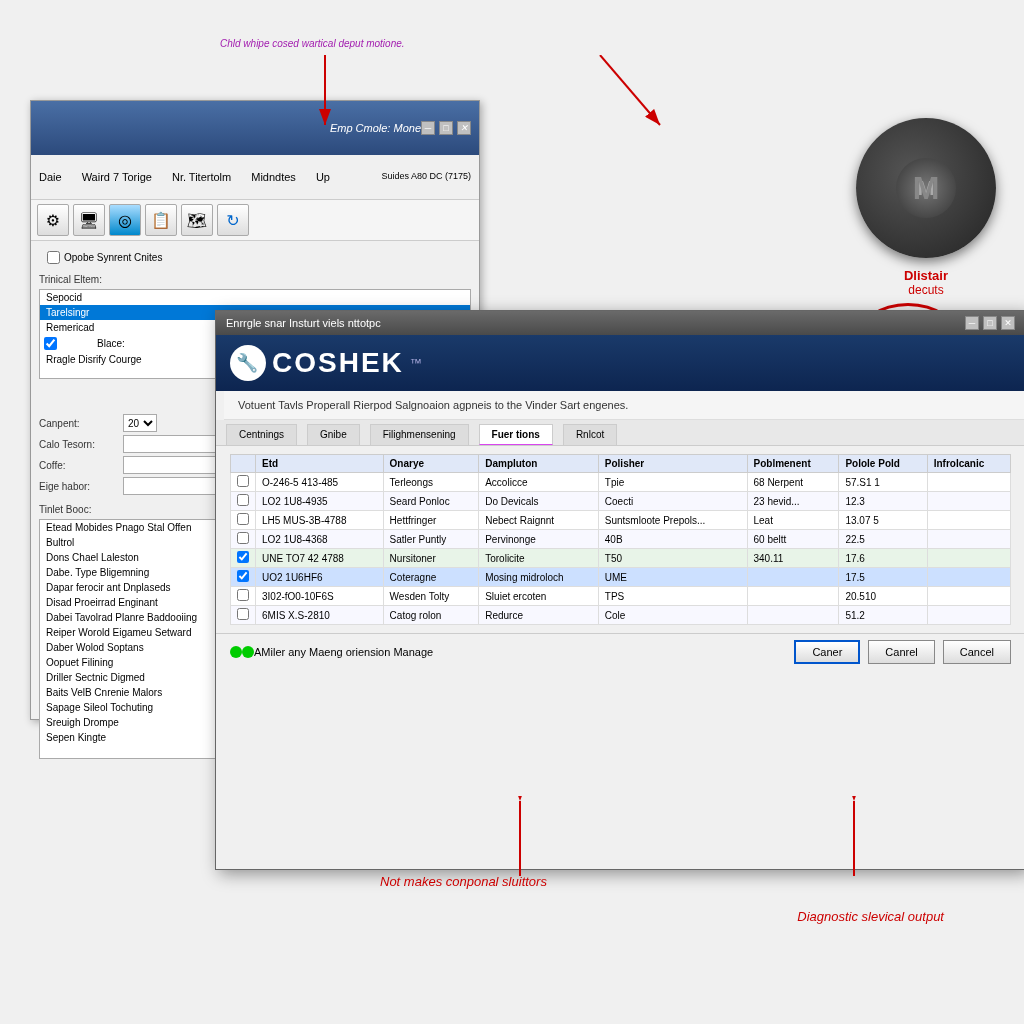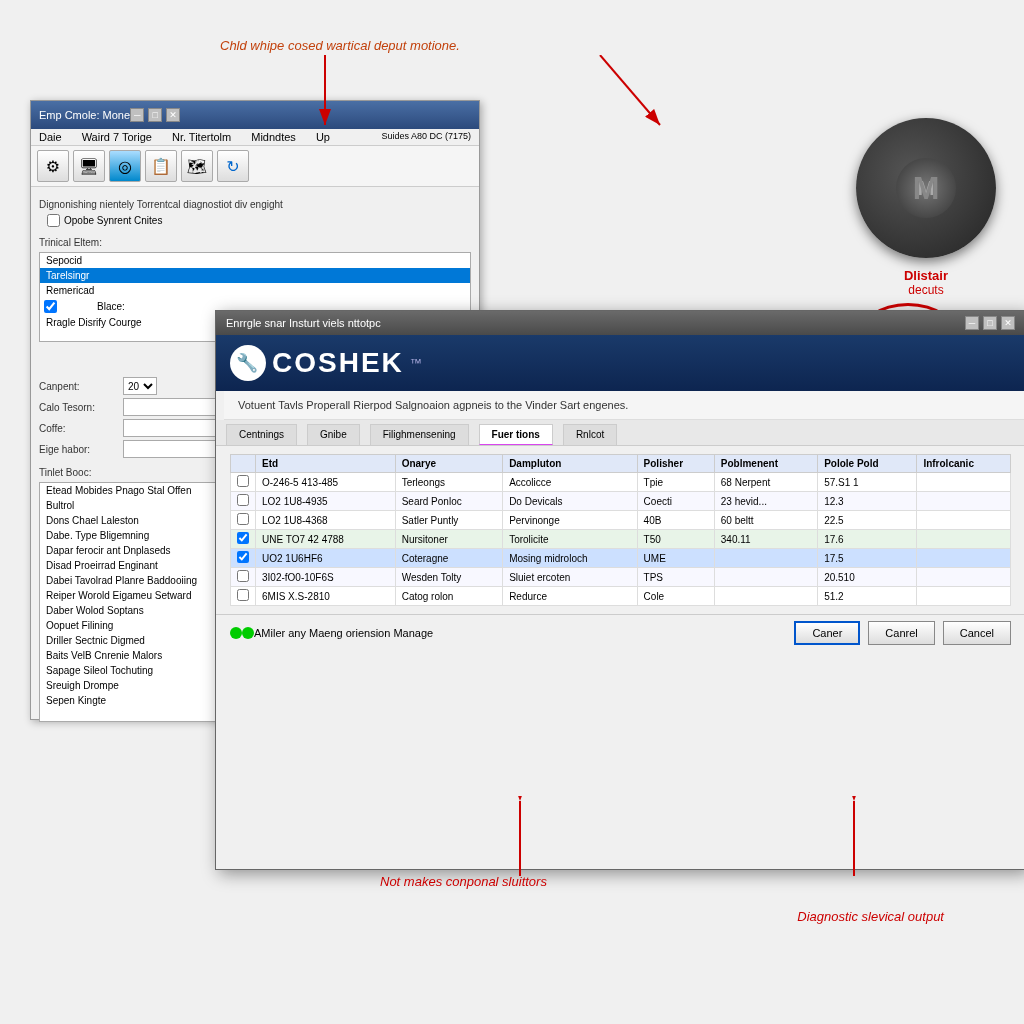--- a/index.html
+++ b/index.html
@@ -9,66 +9,67 @@
       font-size: 11px;
       width: 1024px;
       height: 1024px;
       position: relative;
       overflow: hidden;
     }
 
     
     .annotation {
       position: absolute;
-      color: #c2410c;
-      font-size: 13px;
+      color: #a21caf;
+      font-size: 10px;
       font-style: italic;
       font-weight: 500;
       z-index: 100;
     }
 
     
     .bg-window {
       position: absolute;
       top: 100px;
       left: 30px;
       width: 450px;
       height: 620px;
       background: #f0f0f0;
       border: 1px solid #999;
       box-shadow: 2px 2px 8px rgba(0,0,0,0.3);
     }
     .bg-window .title-bar {
       background: linear-gradient(to bottom, #4a6fa5, #2c4a7c);
       color: white;
-      padding: 7px 8px;
-      display: flex;
-      align-items: center;
-      justify-content: flex-start;
+      padding: 20px 8px;
+      display: flex;
+      align-items: center;
+      justify-content: flex-end;
       font-size: 11px;
+      font-style: italic;
     }
     .title-bar-controls {
       display: flex;
       gap: 4px;
     }
     .title-bar-btn {
       width: 14px;
       height: 14px;
       background: #c0c0c0;
       border: 1px solid #888;
       cursor: pointer;
       display: flex;
       align-items: center;
       justify-content: center;
       font-size: 9px;
     }
     .menu-bar {
       background: #f0f0f0;
       border-bottom: 1px solid #ccc;
-      padding: 0 4px;
+      padding: 14px 4px;
       display: flex;
       gap: 12px;
       font-size: 11px;
     }
     .menu-bar span { cursor: pointer; padding: 2px 4px; }
     .toolbar {
       padding: 4px 6px;
       border-bottom: 1px solid #ccc;
       display: flex;
       gap: 4px;
@@ -369,21 +370,20 @@
   </div>
   <div class="toolbar">
     <div class="toolbar-btn">⚙</div>
     <div class="toolbar-btn">🖥</div>
     <div class="toolbar-btn" style="background:linear-gradient(to bottom,#aaddff,#0088cc);">◎</div>
     <div class="toolbar-btn">📋</div>
     <div class="toolbar-btn">🗺</div>
     <div class="toolbar-btn" style="color:#0066cc;">↻</div>
   </div>
   <div class="bg-window-body">
-    <div class="section-title">Dignonishing nientely Torrentcal diagnostiot div engight</div>
     <div class="checkbox-row">
       <input type="checkbox" style="">
       <span>Opobe Synrent Cnites</span>
     </div>
 
     <div class="two-col" style="margin-top:6px;flex-direction:column;">
       <div class="left-col">
         <div class="section-title">Trinical Eltem:</div>
         <div class="item-list" style="height:90px; overflow-y:auto;">
           <div class="item-list-item">Sepocid</div>
@@ -520,20 +520,30 @@
       <td>LO2 1U8-4935</td>
       <td>Seard Ponloc</td>
       <td>Do Devicals</td>
       <td>Coecti</td>
       <td>23 hevid...</td>
       <td>12.3</td>
       <td></td>
     </tr>
           <tr>
       <td><input type="checkbox" class="row-checkbox" style=""></td>
+      <td>LH5 MUS-3B-4788</td>
+      <td>Hettfringer</td>
+      <td>Nebect Raignnt</td>
+      <td>Suntsmloote Prepols...</td>
+      <td>Leat</td>
+      <td>13.07 5</td>
+      <td></td>
+    </tr>
+          <tr>
+      <td><input type="checkbox" class="row-checkbox" style=""></td>
       <td>LO2 1U8-4368</td>
       <td>Satler Puntly</td>
       <td>Pervinonge</td>
       <td>40B</td>
       <td>60 beltt</td>
       <td>22.5</td>
       <td></td>
     </tr>
           <tr class="checked">
       <td><input type="checkbox" class="row-checkbox" checked="" style=""></td>

